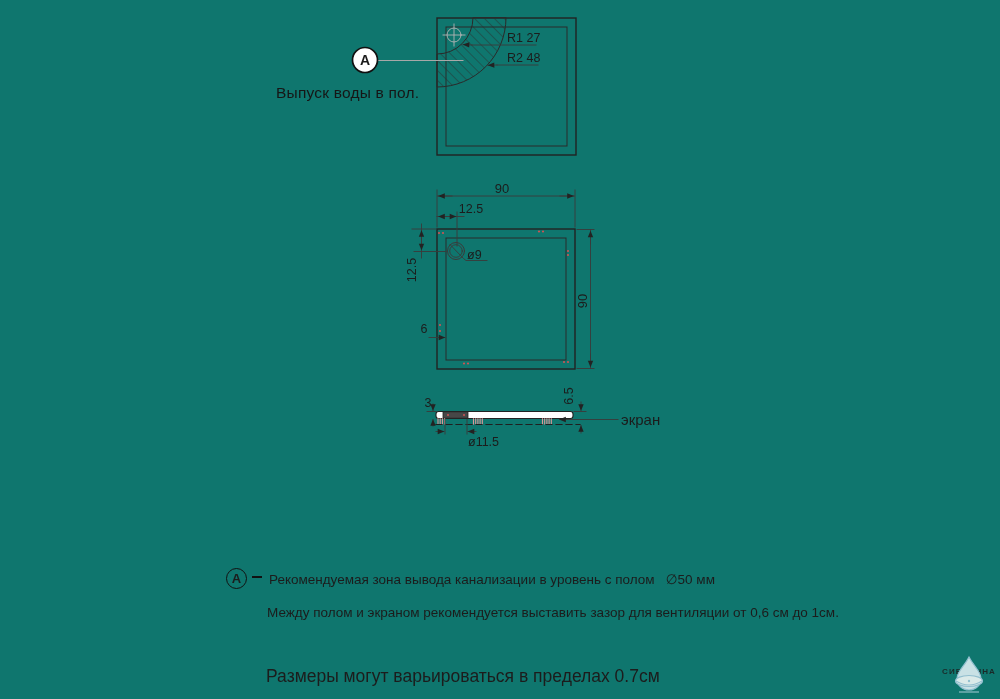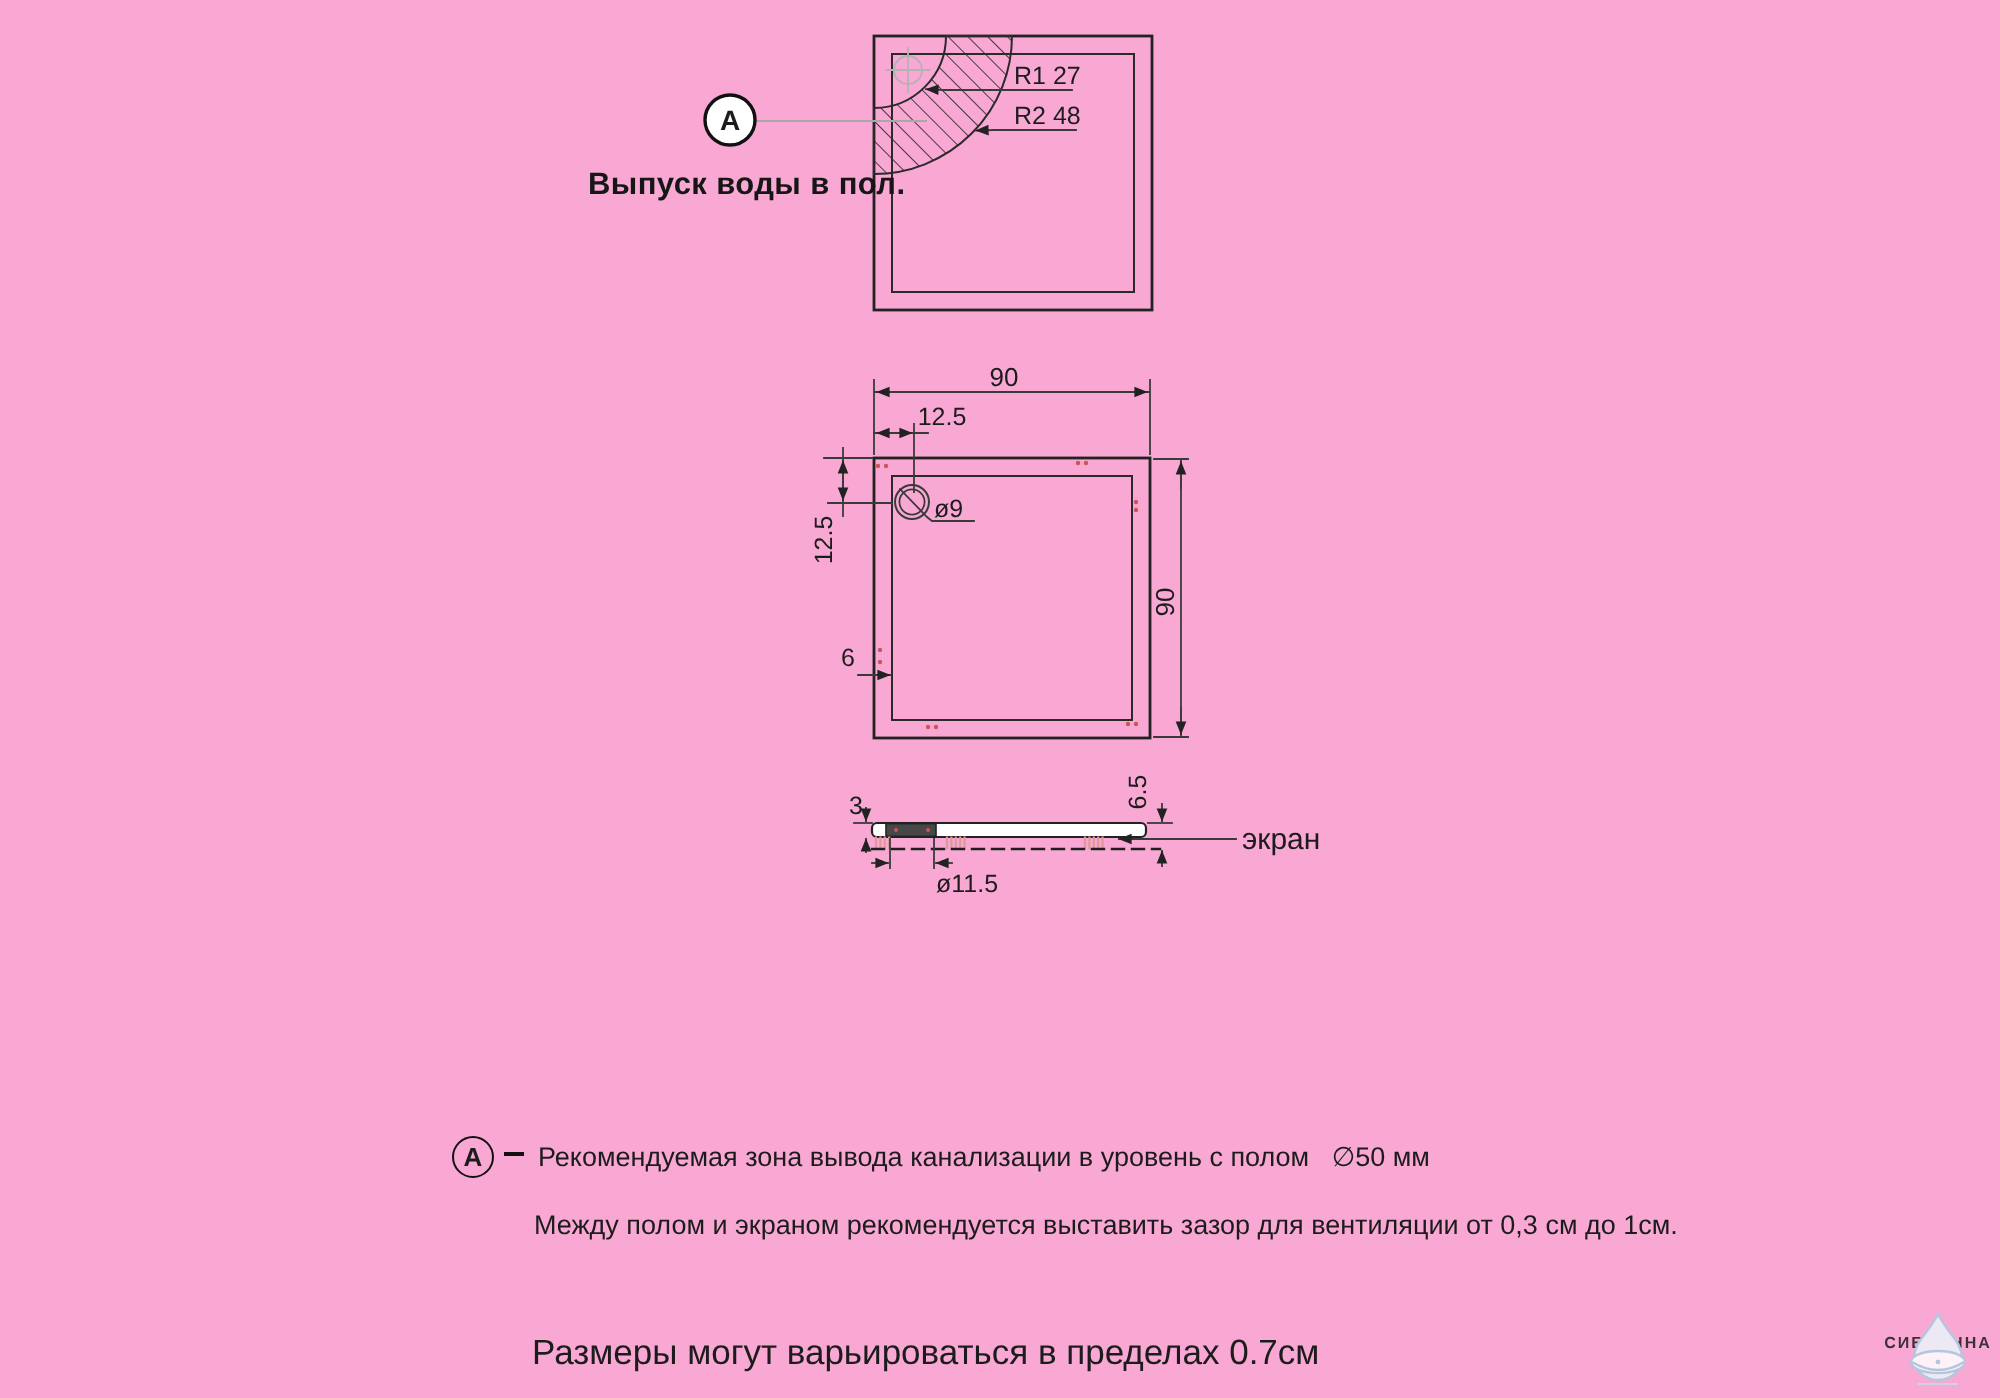--- a/index.html
+++ b/index.html
@@ -1,26 +1,26 @@
 <!DOCTYPE html>
 <html><head>
 <meta charset="utf-8">
 <style>
   html,body{margin:0;padding:0;background:#ffffff;}
   .stage{
-    position:relative;width:1000px;height:699px;background:#f9a8d4;overflow:hidden;
+    position:relative;width:1000px;height:699px;background:#0f766e;overflow:hidden;
     font-family:"Liberation Sans","DejaVu Sans",sans-serif;color:#1c1c1c;
   }
   svg{position:absolute;left:0;top:0;}
   svg text{font-family:"Liberation Sans","DejaVu Sans",sans-serif;fill:#1c1c1c;}
   .dimtxt{font-size:12.5px;}
   .dimtxt-lg{font-size:13px;}
   .callout{font-size:12.5px;}
   .caption{
-    position:absolute;left:294px;top:84px;font-size:15.5px;font-weight:700;
+    position:absolute;left:276px;top:84px;font-size:15.5px;font-weight:400;
     letter-spacing:.2px;color:#161616;white-space:pre;
   }
   .screen-label{font-size:15px;}
   .note-marker{
     position:absolute;left:226px;top:568px;width:21px;height:21px;border:1.7px solid #111;
     border-radius:50%;display:flex;align-items:center;justify-content:center;
     font-size:13px;font-weight:bold;box-sizing:border-box;
   }
   .note-dash{position:absolute;left:252px;top:576px;width:10px;border-top:2px solid #111;}
   .note1{position:absolute;left:269px;top:571px;font-size:13.5px;white-space:pre;text-align:center;}
@@ -203,21 +203,21 @@
     </g>
   </svg>
 
   <div class="caption">Выпуск воды в пол.</div>
 
   <div class="note-marker">
     <span>A</span>
   </div>
   <div class="note-dash"></div>
   <div class="note1">Рекомендуемая зона вывода канализации в уровень с полом   ∅50 мм</div>
-  <div class="note2">Между полом и экраном рекомендуется выставить зазор для вентиляции от 0,3 см до 1см.</div>
+  <div class="note2">Между полом и экраном рекомендуется выставить зазор для вентиляции от 0,6 см до 1см.</div>
   <div class="note3">Размеры могут варьироваться в пределах 0.7см</div>
 
   <svg class="watermark" width="72" height="54" viewBox="0 0 72 54">
     <text x="41" y="29" text-anchor="middle" font-size="8" font-weight="bold" letter-spacing="1" fill="#9cc4da">СИБВАННА</text>
     <g>
       <path d="M41,12 C46,22 53,26 53,34 A12,11 0 1 1 29,34 C29,26 36,22 41,12 Z" fill="#eaf4fa" stroke="#a9cce0" stroke-width="1.2"></path>
       <ellipse cx="41" cy="36" rx="13.5" ry="5.5" fill="#ffffff" stroke="#a9cce0" stroke-width="1.2"></ellipse>
       <path d="M28,36 Q41,44 54,36" fill="none" stroke="#a9cce0" stroke-width="1.2"></path>
       <circle cx="41" cy="36" r="1.2" fill="#a9cce0"></circle>
       <line x1="31" y1="47" x2="51" y2="47" stroke="#c3dbea" stroke-width="1"></line>

